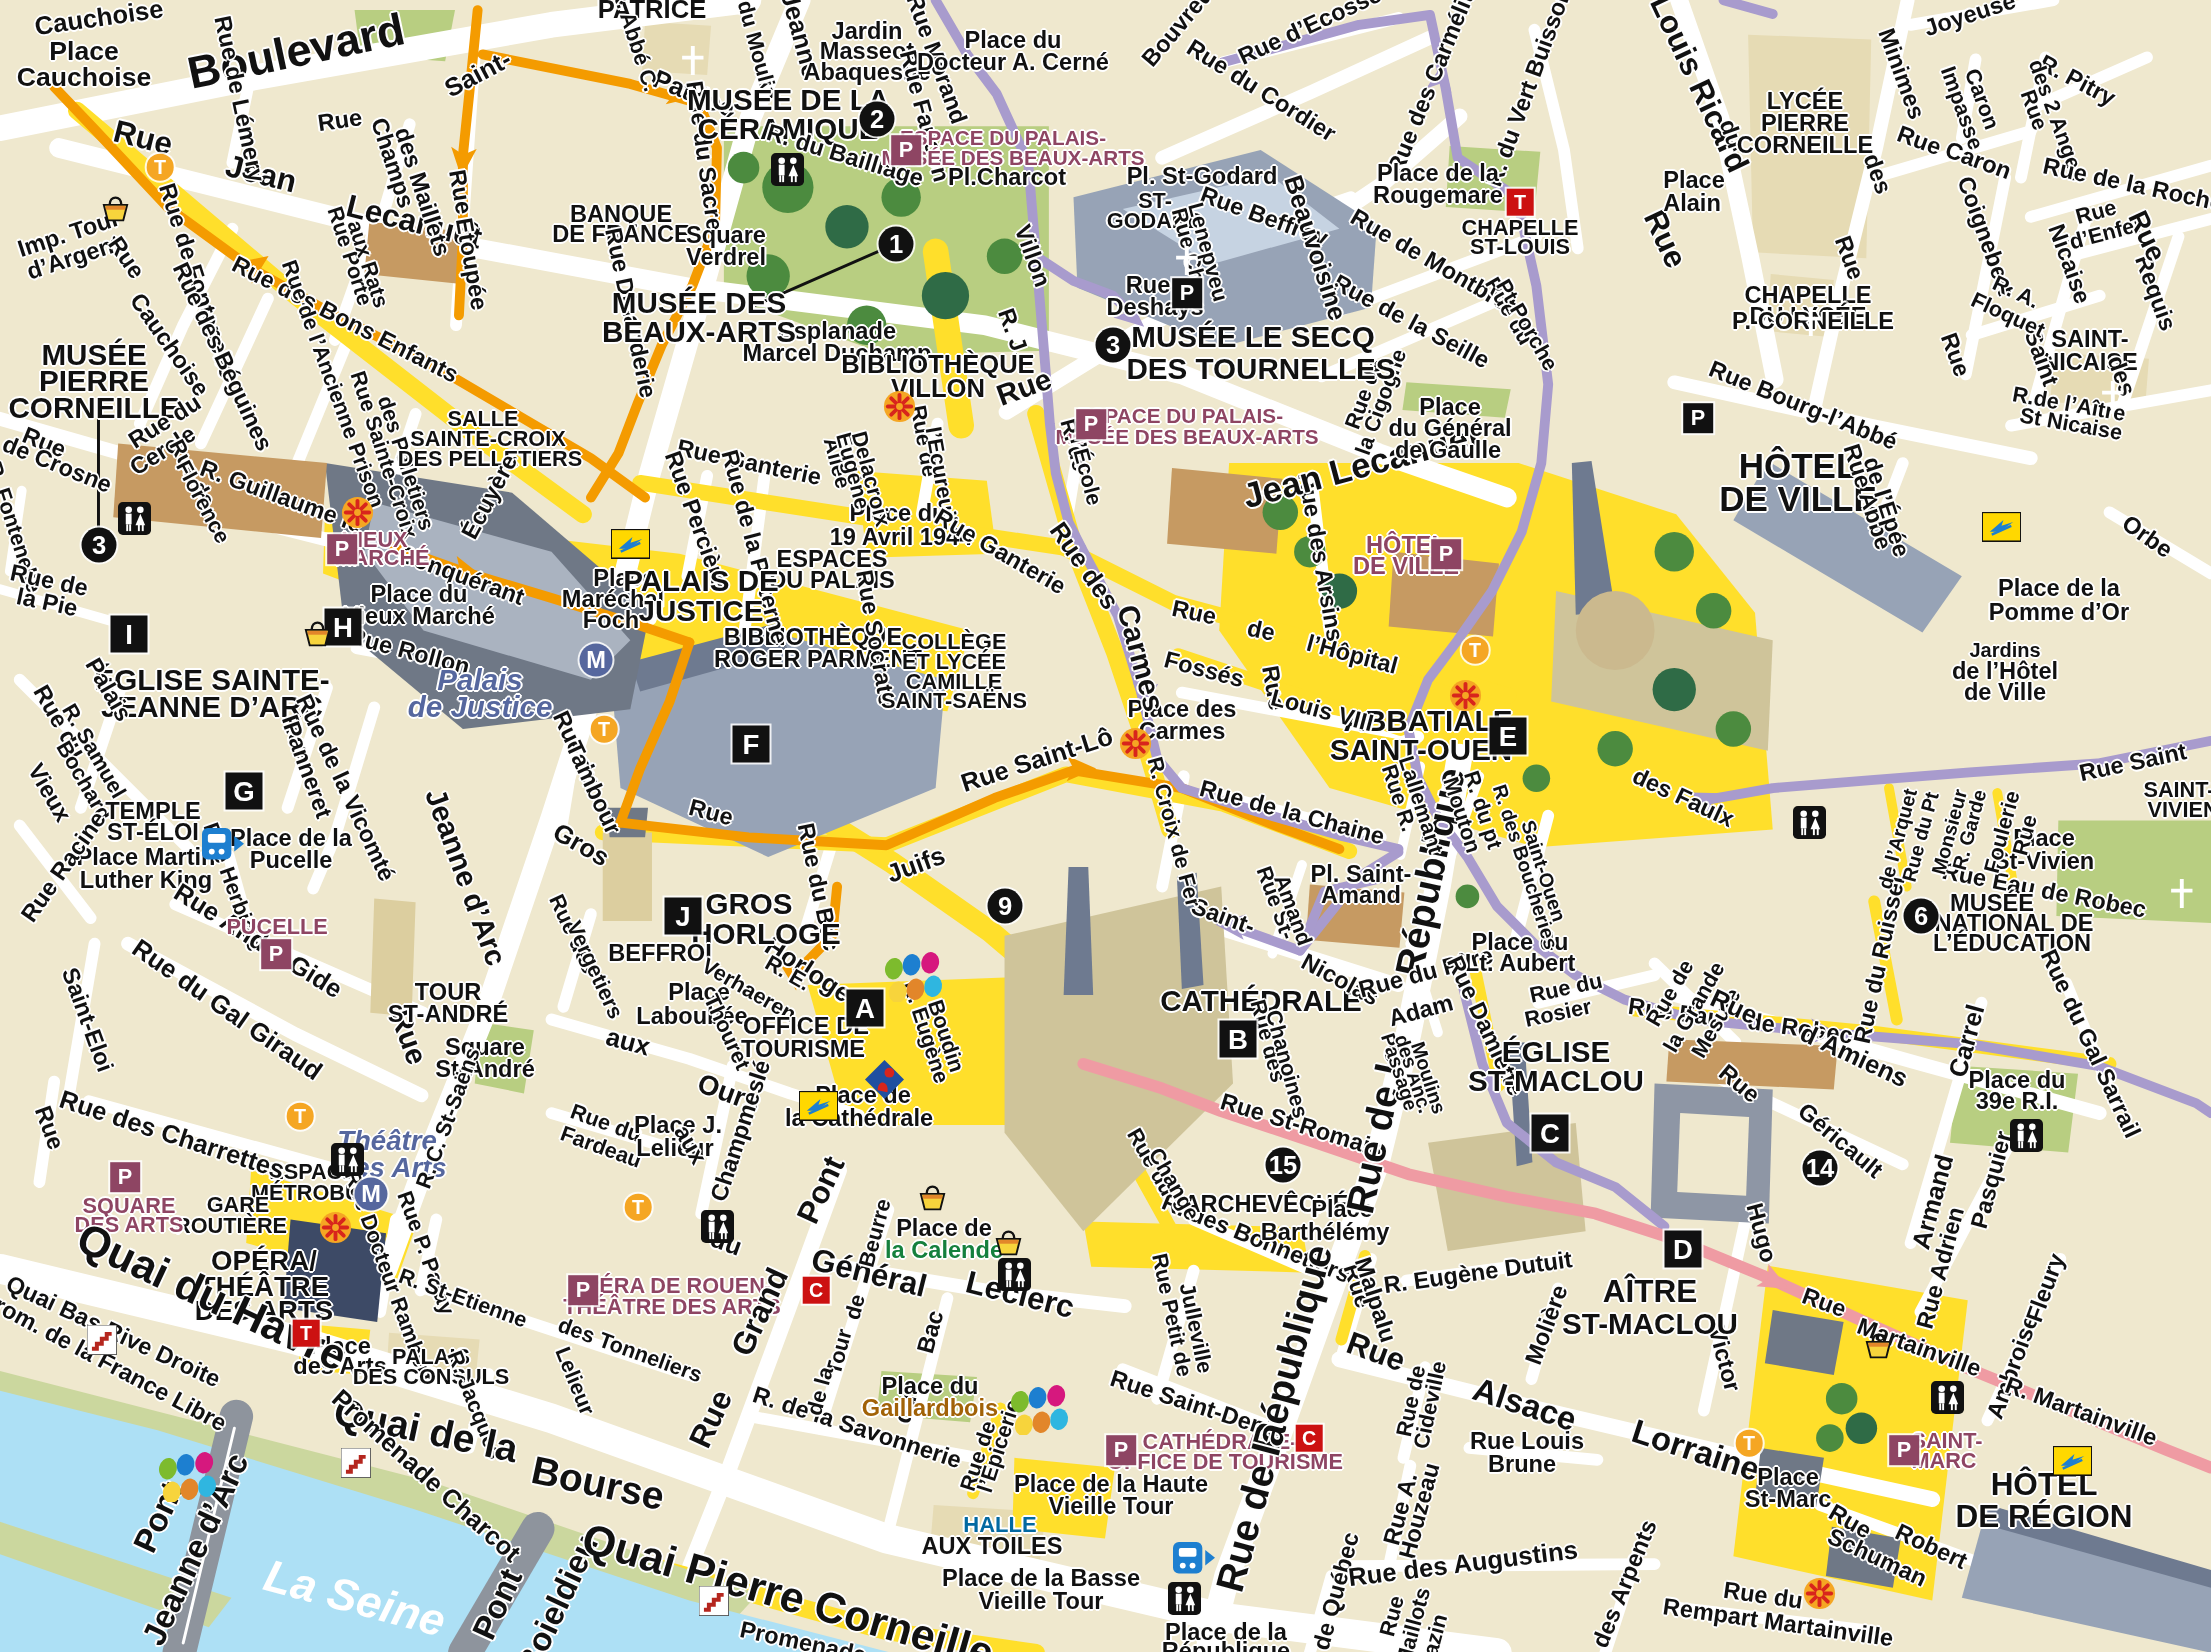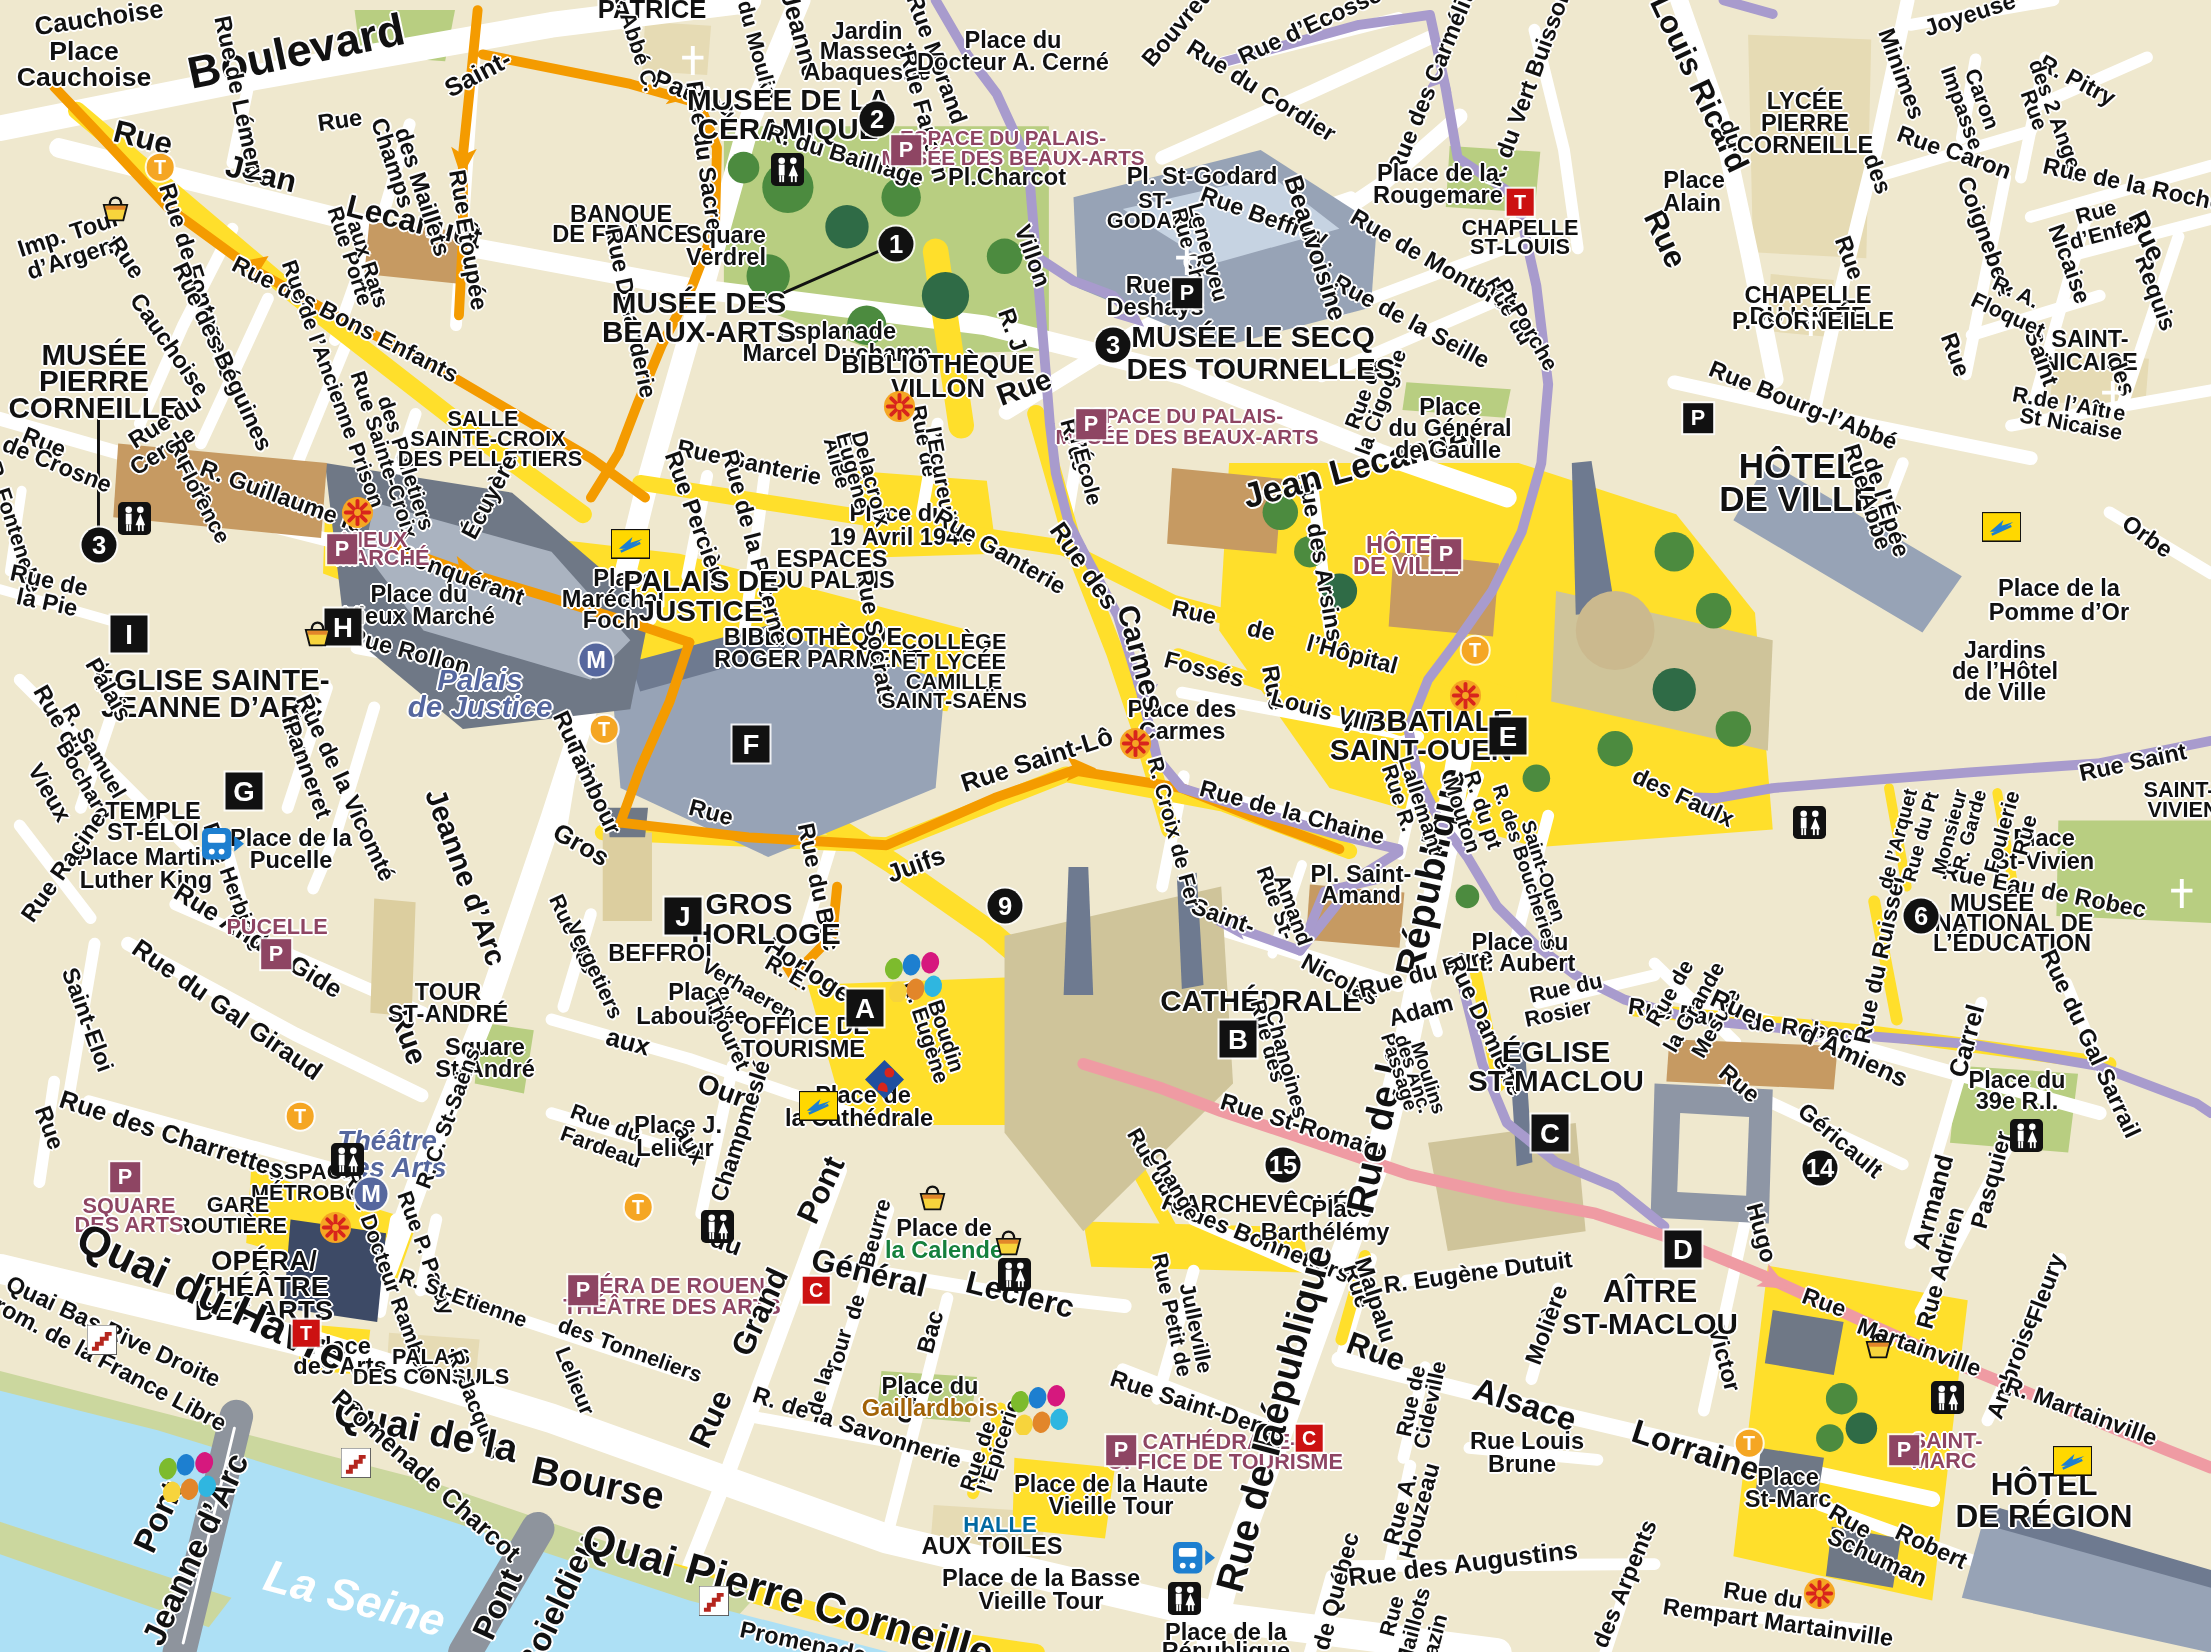--- a/index.html
+++ b/index.html
@@ -552,21 +552,21 @@
     <div class="lbl" style="left: 1406px; top: 546px; font-size: 23.6px; color: rgb(142, 69, 99); transform: translate(-50%, -50%) rotate(0deg);">HÔTEL</div>
     <div class="lbl" style="left: 1406px; top: 567px; font-size: 23.6px; color: rgb(142, 69, 99); transform: translate(-50%, -50%) rotate(0deg);">DE VILLE</div>
     <div class="lbl" style="left: 1798px; top: 465px; font-size: 35px; color: rgb(17, 17, 17); transform: translate(-50%, -50%) rotate(0deg);">HÔTEL</div>
     <div class="lbl" style="left: 1798px; top: 498px; font-size: 35px; color: rgb(17, 17, 17); transform: translate(-50%, -50%) rotate(0deg);">DE VILLE</div>
     <div class="lbl" style="left: 1867px; top: 497px; font-size: 23.6px; color: rgb(17, 17, 17); transform: translate(-50%, -50%) rotate(72deg);">Rue Abbé</div>
     <div class="lbl" style="left: 1886px; top: 507px; font-size: 23.6px; color: rgb(17, 17, 17); transform: translate(-50%, -50%) rotate(72deg);">de l’Épée</div>
     <div class="lbl" style="left: 1803px; top: 406px; font-size: 23.6px; color: rgb(17, 17, 17); transform: translate(-50%, -50%) rotate(22deg);">Rue Bourg-l’Abbé</div>
     <div class="lbl" style="left: 2147px; top: 537px; font-size: 23.6px; color: rgb(17, 17, 17); transform: translate(-50%, -50%) rotate(35deg);">Orbe</div>
     <div class="lbl" style="left: 2059px; top: 589px; font-size: 23.6px; color: rgb(17, 17, 17); transform: translate(-50%, -50%) rotate(0deg);">Place de la</div>
     <div class="lbl" style="left: 2059px; top: 613px; font-size: 23.6px; color: rgb(17, 17, 17); transform: translate(-50%, -50%) rotate(0deg);">Pomme d’Or</div>
-    <div class="lbl" style="left: 2005px; top: 650px; font-size: 23px; color: rgb(17, 17, 17); transform: translate(-50%, -50%) rotate(0deg);">Jardins</div>
+    <div class="lbl" style="left: 2005px; top: 650px; font-size: 20px; color: rgb(17, 17, 17); transform: translate(-50%, -50%) rotate(0deg);">Jardins</div>
     <div class="lbl" style="left: 2005px; top: 672px; font-size: 23.6px; color: rgb(17, 17, 17); transform: translate(-50%, -50%) rotate(0deg);">de l’Hôtel</div>
     <div class="lbl" style="left: 2005px; top: 693px; font-size: 23.6px; color: rgb(17, 17, 17); transform: translate(-50%, -50%) rotate(0deg);">de Ville</div>
     <div class="lbl" style="left: 2133px; top: 763px; font-size: 23.6px; color: rgb(17, 17, 17); transform: translate(-50%, -50%) rotate(-12deg);">Rue Saint</div>
     <div class="lbl" style="left: 1683px; top: 798px; font-size: 23.6px; color: rgb(17, 17, 17); transform: translate(-50%, -50%) rotate(25deg);">des Faulx</div>
     <div class="lbl" style="left: 1675px; top: 1013px; font-size: 23.6px; color: rgb(17, 17, 17); transform: translate(-50%, -50%) rotate(8deg);">Rue Eau</div>
     <div class="lbl" style="left: 1800px; top: 1029px; font-size: 23.6px; color: rgb(17, 17, 17); transform: translate(-50%, -50%) rotate(8deg);">de Robec</div>
     <div class="lbl" style="left: 2044px; top: 891px; font-size: 23.6px; color: rgb(17, 17, 17); transform: translate(-50%, -50%) rotate(11deg);">Rue Eau de Robec</div>
     <div class="lbl" style="left: 2044px; top: 839px; font-size: 23.6px; color: rgb(17, 17, 17); transform: translate(-50%, -50%) rotate(0deg);">Place</div>
     <div class="lbl" style="left: 2044px; top: 862px; font-size: 23.6px; color: rgb(17, 17, 17); transform: translate(-50%, -50%) rotate(0deg);">St-Vivien</div>
     <div class="lbl" style="left: 1992px; top: 904px; font-size: 23.6px; color: rgb(17, 17, 17); transform: translate(-50%, -50%) rotate(0deg);">MUSÉE</div>

